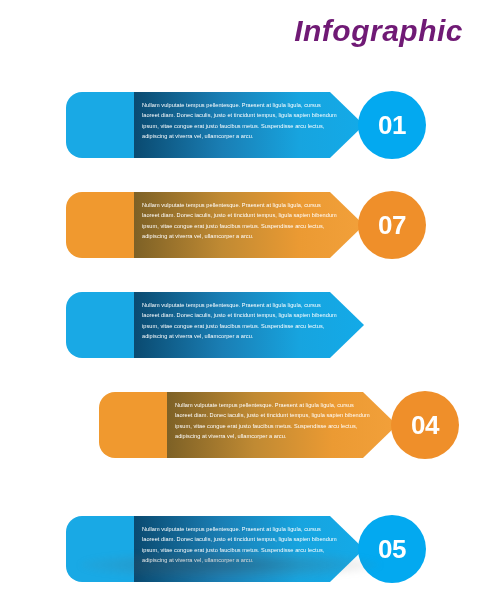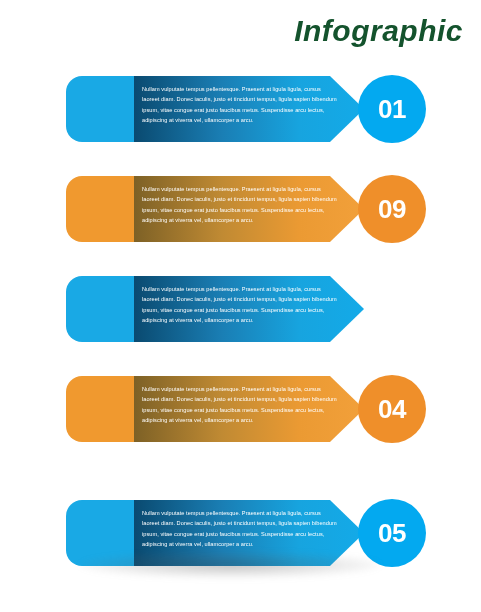--- a/index.html
+++ b/index.html
@@ -25,44 +25,44 @@
   
   .title {
     position: absolute;
     right: 18px;
     top: 14px;
     font-family: "Liberation Sans", sans-serif;
     font-style: italic;
     font-weight: bold;
     font-size: 30px;
     letter-spacing: 0.5px;
-    color: #14532d;
+    color: #701a75;
     white-space: nowrap;
   }
 
   
   .rows {
     position: absolute;
     left: 0;
-    top: 0;
+    top: 16px;
     width: 481px;
     height: 497px;
   }
 
   .row {
     position: absolute;
     left: 66px;
     width: 352px;
     height: 66px;
   }
 
   .row-1 { top: 76px; }
   .row-2 { top: 176px; }
   .row-3 { top: 276px; }
-  .row-4 { top: 376px; }
+  .row-4 { top: 376px; margin-left: 33px; }
   .row-5 { top: 476px; margin-top: 24px; }
 
   
   .base-shadow {
     position: absolute;
     left: 80px;
     top: 552px;
     width: 300px;
     height: 26px;
     border-radius: 50%;
@@ -183,21 +183,21 @@
               <stop offset="38%" stop-color="#c08a33"></stop>
               <stop offset="72%" stop-color="#eb9a33"></stop>
               <stop offset="100%" stop-color="#f2a03a"></stop>
             </linearGradient>
           </defs>
           <path d="M0,0 H196 L230,33 L196,66 H0 Z" fill="url(#g2)"></path>
         </svg>
       </div>
       <div class="para">Nullam vulputate tempus pellentesque. Praesent at ligula ligula, cursus laoreet diam. Donec iaculis, justo et tincidunt tempus, ligula sapien bibendum ipsum, vitae congue erat justo faucibus metus. Suspendisse arcu lectus, adipiscing at viverra vel, ullamcorper a arcu.</div>
       <div class="badge">
-        <span class="badge-num">09</span>
+        <span class="badge-num">07</span>
       </div>
     </div>
 
     <div class="row row-3 blue">
       <div class="cap"></div>
       <div class="body-wrap">
         <svg viewBox="0 0 230 66" preserveAspectRatio="none" aria-hidden="true">
           <defs>
             <linearGradient id="g3" x1="0" y1="0" x2="1" y2="0">
               <stop offset="0%" stop-color="#0a4a70"></stop>

